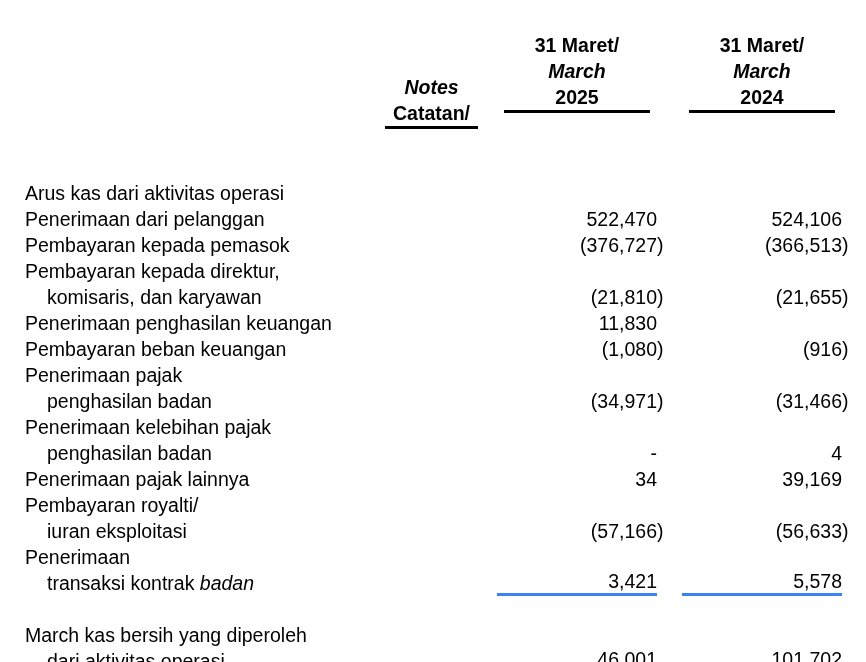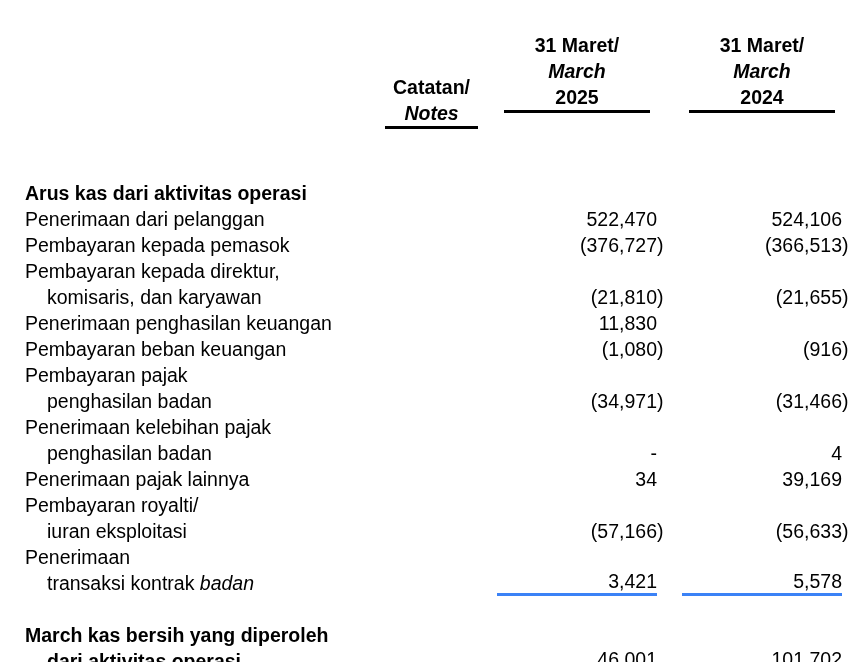--- a/index.html
+++ b/index.html
@@ -34,41 +34,41 @@
   .col-2025-hdr  { grid-column: 4; }
   .col-2024-hdr  { grid-column: 6; }
   .hdr-inner { width: 146px; margin: 16px auto; border-bottom: 3px solid #000; }
 
   .body-block { margin-top: 51px; }
 
   
   .row { height: 26px; }
   .row .lbl { grid-column: 1; white-space: nowrap; }
   .row .lbl.ind { padding-left: 22px; }
-  .row .lbl.b { font-weight: 700; }
+  .row .lbl.b { font-weight: 400; }
   .row .lbl .it { font-style: italic; }
 
   .val { position: relative; text-align: right; white-space: nowrap; }
   .val-2025 { grid-column: 4; }
   .val-2024 { grid-column: 6; }
   .val .paren { position: absolute; left: 100%; top: 0; }
   .val.u { border-bottom: 3px solid #3b82f6; height: 23px; line-height: 23px; }
 
   .spacer-row { height: 26px; }
 </style>
 </head>
 <body>
 
 <div class="sheet">
 
   <div class="grid">
     <div class="hdr-cell col-notes-hdr">
       <span class="hline">&nbsp;</span>
+      <span class="hline it">Notes</span>
       <span class="hline">Catatan/</span>
-      <span class="hline it">Notes</span>
     </div>
     <div class="hdr-cell col-2025-hdr">
       <div class="hdr-inner">
         <span class="hline">31 Maret/</span>
         <span class="hline it">March</span>
         <span class="hline">2025</span>
       </div>
     </div>
     <div class="hdr-cell col-2024-hdr">
       <div class="hdr-inner">
@@ -116,21 +116,21 @@
       <div class="grid row">
         <div class="lbl"><span>Penerimaan penghasilan keuangan</span></div>
         <div class="val val-2025">11,830<span class="paren"></span></div>
       </div>
       <div class="grid row">
         <div class="lbl"><span>Pembayaran beban keuangan</span></div>
         <div class="val val-2025">(1,080<span class="paren">)</span></div>
         <div class="val val-2024">(916<span class="paren">)</span></div>
       </div>
       <div class="grid row">
-        <div class="lbl"><span>Pembayaran pajak</span></div>
+        <div class="lbl"><span>Penerimaan pajak</span></div>
         <div class="val val-2025">
           <span class="paren"></span>
         </div>
         <div class="val val-2024">
           <span class="paren"></span>
         </div>
       </div>
       <div class="grid row">
         <div class="lbl ind"><span>penghasilan badan</span></div>
         <div class="val val-2025">(34,971<span class="paren">)</span></div>

